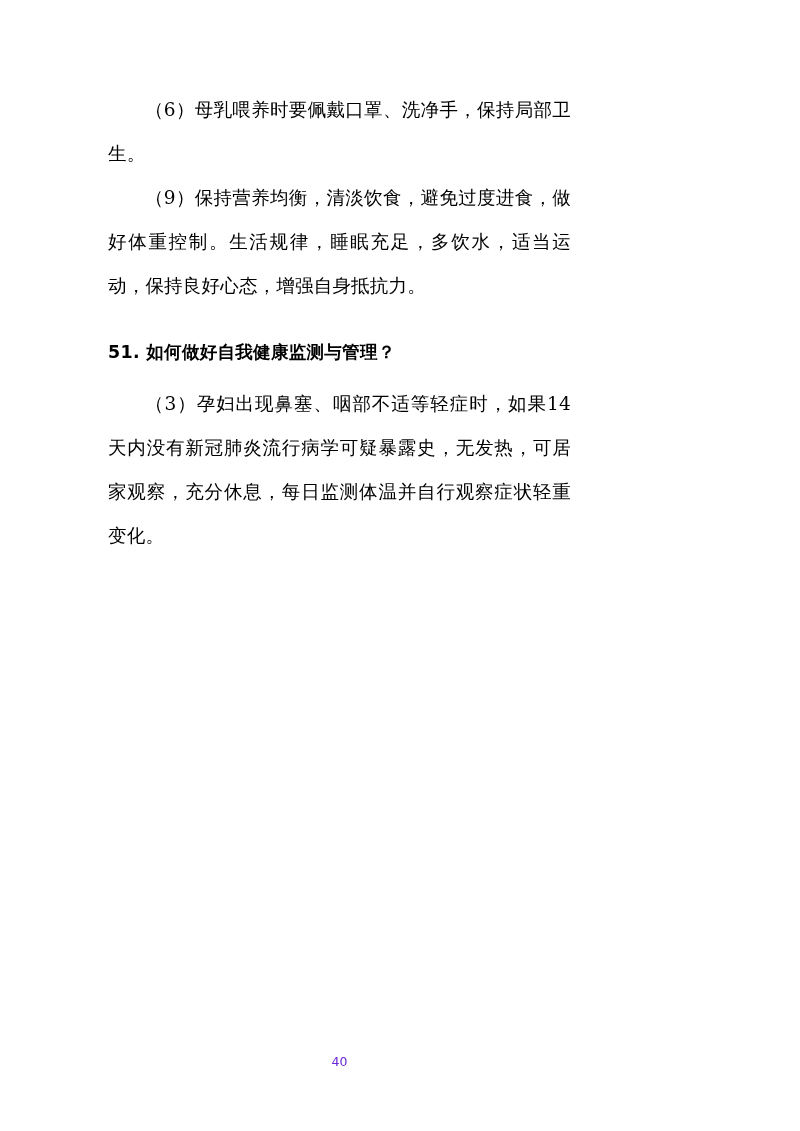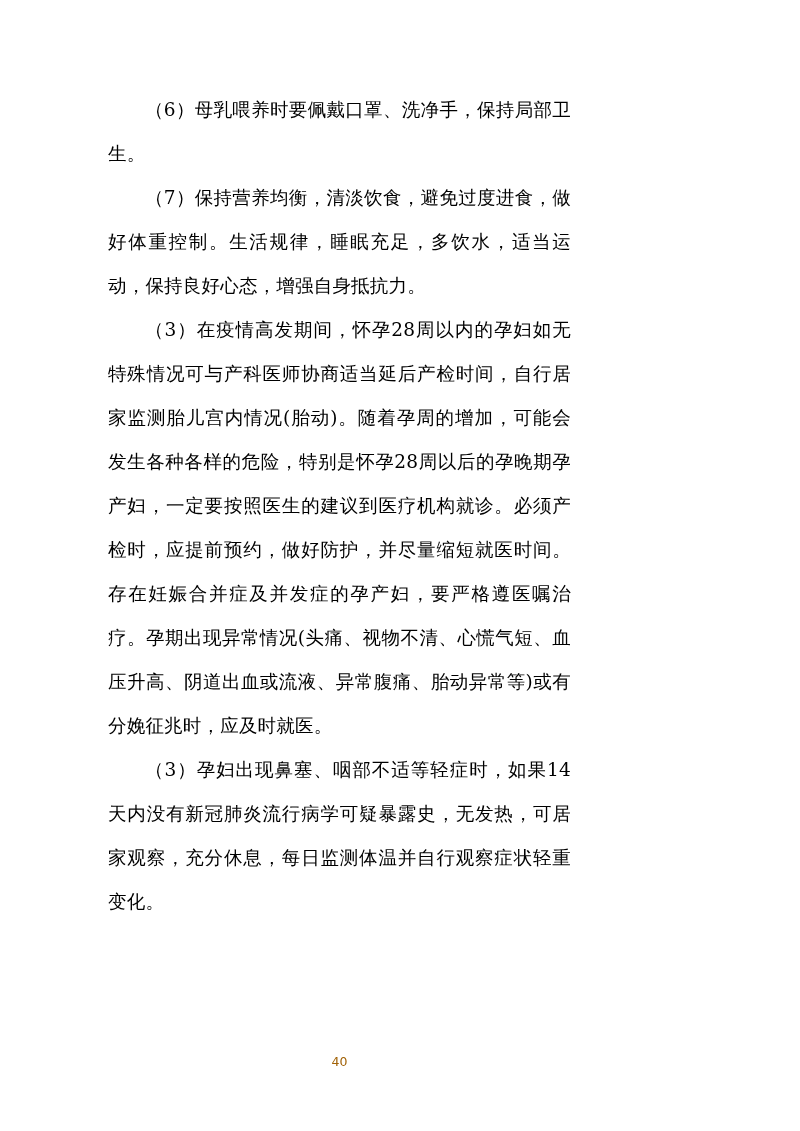--- a/index.html
+++ b/index.html
@@ -46,33 +46,33 @@
     margin: 0;
   }
   .page-number {
     position: absolute;
     left: 0;
     right: 0;
     bottom: 62px;
     text-align: center;
     font-family: "DejaVu Sans", "Liberation Sans", sans-serif;
     font-size: 12.5px;
-    color: #a16207;
+    color: #6d28d9;
   }
 </style>
 </head>
 <body>
 
 <div class="page">
 
   <div>
     <p class="body-text indent para">（6）母乳喂养时要佩戴口罩、洗净手，保持局部卫生。</p>
-    <p class="body-text indent para">（7）保持营养均衡，清淡饮食，避免过度进食，做好体重控制。生活规律，睡眠充足，多饮水，适当运动，保持良好心态，增强自身抵抗力。</p>
+    <p class="body-text indent para">（9）保持营养均衡，清淡饮食，避免过度进食，做好体重控制。生活规律，睡眠充足，多饮水，适当运动，保持良好心态，增强自身抵抗力。</p>
   </div>
 
+  <h2 class="heading">51. 如何做好自我健康监测与管理？</h2>
 
   <div>
-    <p class="body-text indent para">（3）在疫情高发期间，怀孕28周以内的孕妇如无特殊情况可与产科医师协商适当延后产检时间，自行居家监测胎儿宫内情况(胎动)。随着孕周的增加，可能会发生各种各样的危险，特别是怀孕28周以后的孕晚期孕产妇，一定要按照医生的建议到医疗机构就诊。必须产检时，应提前预约，做好防护，并尽量缩短就医时间。存在妊娠合并症及并发症的孕产妇，要严格遵医嘱治疗。孕期出现异常情况(头痛、视物不清、心慌气短、血压升高、阴道出血或流液、异常腹痛、胎动异常等)或有分娩征兆时，应及时就医。</p>
     <p class="body-text indent para">（3）孕妇出现鼻塞、咽部不适等轻症时，如果14天内没有新冠肺炎流行病学可疑暴露史，无发热，可居家观察，充分休息，每日监测体温并自行观察症状轻重变化。</p>
   </div>
 
   <div class="page-number">40</div>
 </div>
 
 </body></html>

